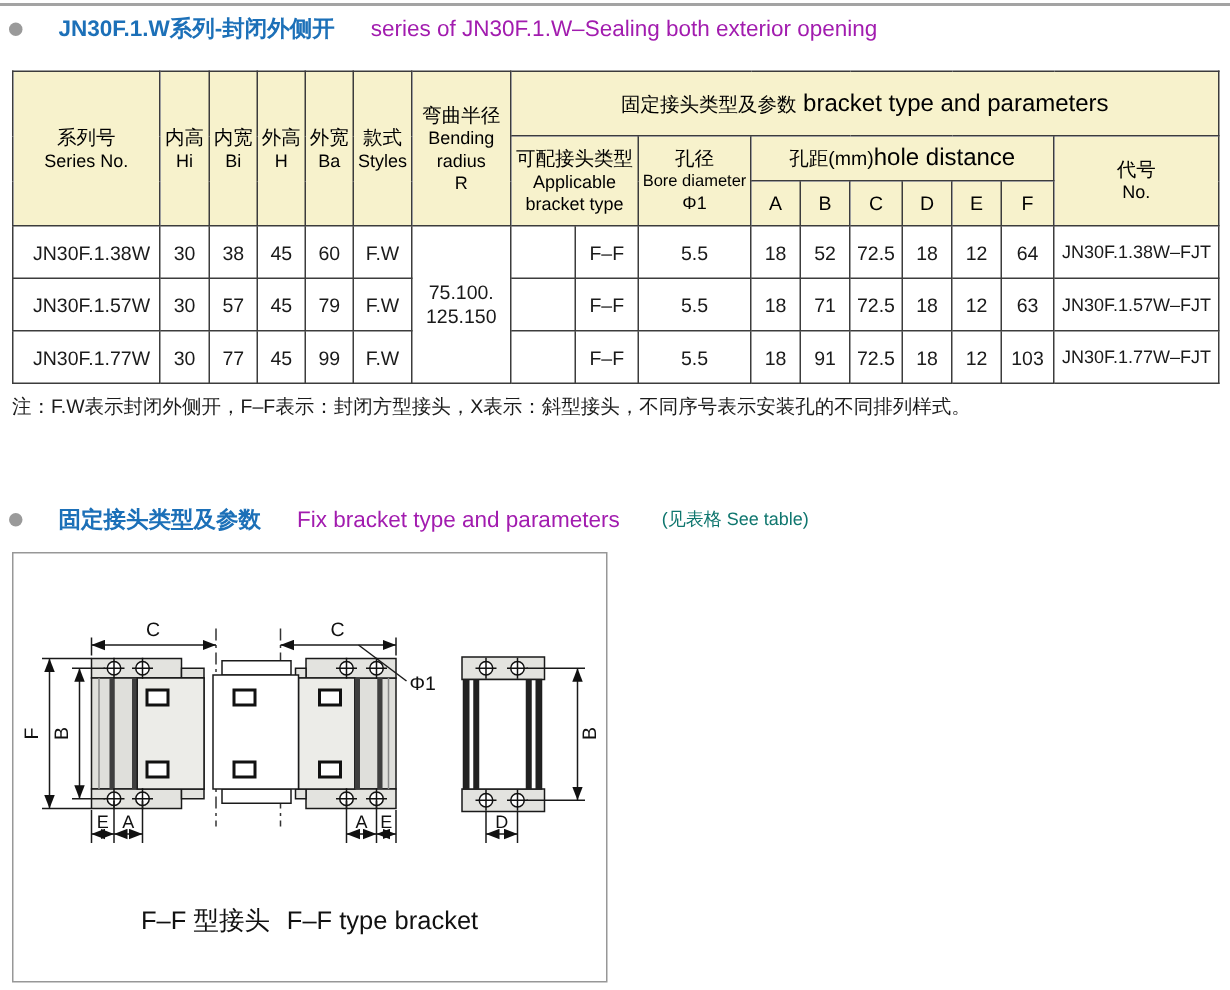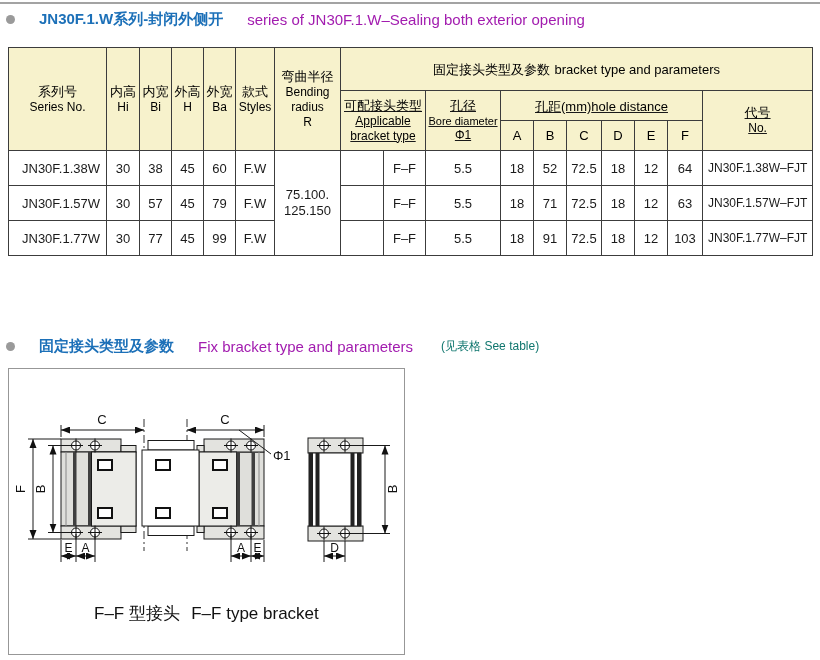--- a/index.html
+++ b/index.html
@@ -19,22 +19,22 @@
 
   .spec-table{position:absolute;left:8px;top:47px;}
   table{border-collapse:collapse;table-layout:fixed;width:804px;}
   th,td{border:1px solid #3c3c3c;text-align:center;vertical-align:middle;padding:0;overflow:hidden;}
   th{background:#f7f2cc;font-weight:normal;color:#000000;line-height:15px;}
   td{background:#ffffff;font-size:13px;}
   .zh{display:block;font-size:13px;line-height:16px;}
   .en{display:block;font-size:12px;line-height:15px;}
   .en-sm{display:block;font-size:11px;line-height:14px;}
   .inl{display:inline;font-size:13px;}
-  .inl-en{display:inline;font-size:13px;}
-  tr.hr1{height:43px;} tr.hr2{height:30px;text-decoration:underline;} tr.hr3{height:30px;} tr.dr{height:35px;}
+  .inl-en{display:inline;font-size:16px;}
+  tr.hr1{height:43px;} tr.hr2{height:30px;} tr.hr3{height:30px;} tr.dr{height:35px;}
   tr.hr3 th{font-size:13px;}
   td.al{text-align:left;padding-left:13px;}
   td.no-col{text-align:left;padding-left:5px;font-size:12px;}
   td.bend-val span{display:block;font-size:13px;line-height:16px;}
 
   .notes{position:absolute;left:8px;top:261px;width:806px;font-size:13px;line-height:19px;color:#1c1c1c;}
   .notes p{margin:0;}
 
   .diagram-box{position:absolute;left:8px;top:368px;width:395px;height:285px;border:1px solid #979797;background:#fff;}
   svg text{font-family:"Liberation Sans","DejaVu Sans",sans-serif;fill:#111;}
@@ -192,20 +192,21 @@
       <td>18</td>
       <td>12</td>
       <td>103</td>
       <td class="no-col">JN30F.1.77W–FJT</td>
     </tr>
   </tbody>
     </table>
 </div>
 
 <div class="notes">
+  <p>注：F.W表示封闭外侧开，F–F表示：封闭方型接头，X表示：斜型接头，不同序号表示安装孔的不同排列样式。</p>
 </div>
 
 <div id="title-sec2" class="sec-title">
   <span class="bullet"></span>
   <span class="t-zh">固定接头类型及参数</span>
   <span class="t-en">Fix bracket type and parameters</span>
   <span class="t-hint">(见表格 See table)</span>
 </div>
 
 <div class="diagram-box">

